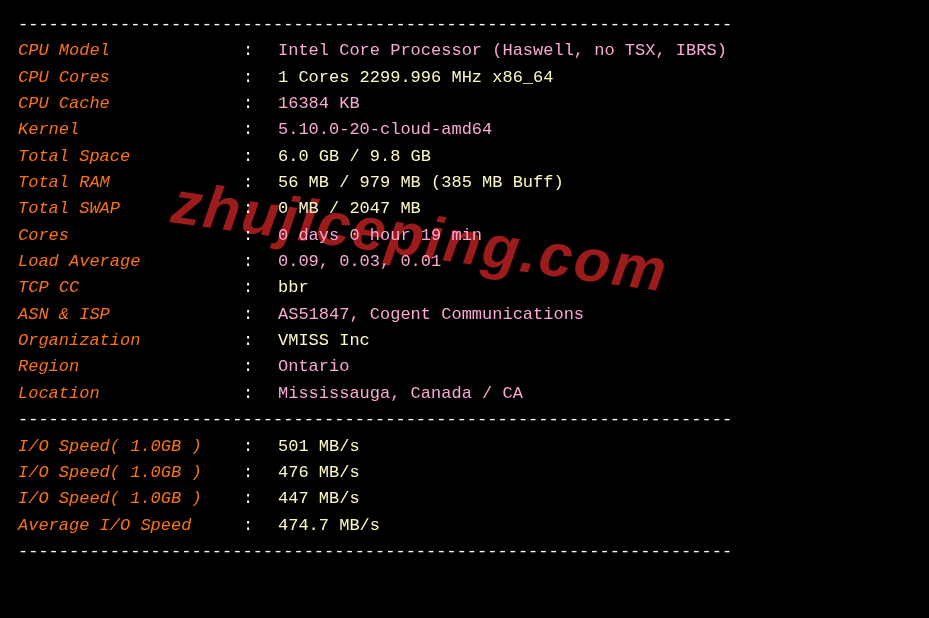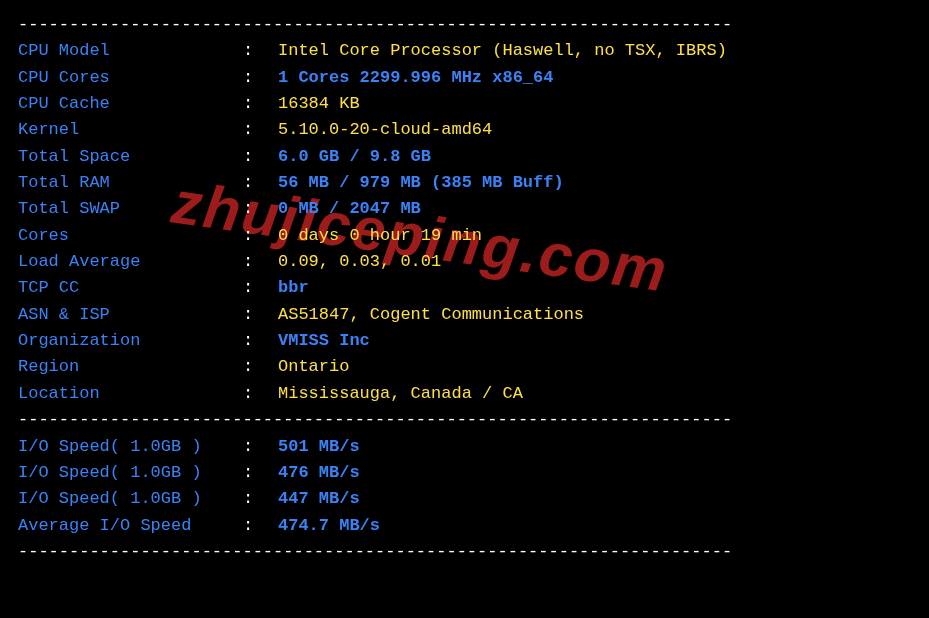--- a/index.html
+++ b/index.html
@@ -16,31 +16,32 @@
       padding: 12px 18px;
       width: 929px;
       height: 618px;
       overflow: hidden;
       position: relative;
     }
     .row {
       white-space: pre;
     }
     .label {
-      color: #3b82f6;
+      color: #f97316;
       display: inline-block;
       width: 225px;
+      font-style: italic;
     }
     .colon {
       color: #ffffff;
       display: inline-block;
       width: 35px;
     }
-    .cyan { color: #fde047; }
-    .yellow { color: #3b82f6; font-weight: bold; }
+    .cyan { color: #f9a8d4; }
+    .yellow { color: #fef9c3; }
     .divider {
       color: #ffffff;
       white-space: pre;
       letter-spacing: 0;
       overflow: hidden;
     }
     .watermark {
       position: absolute;
       top: 190px;
       left: 170px;

